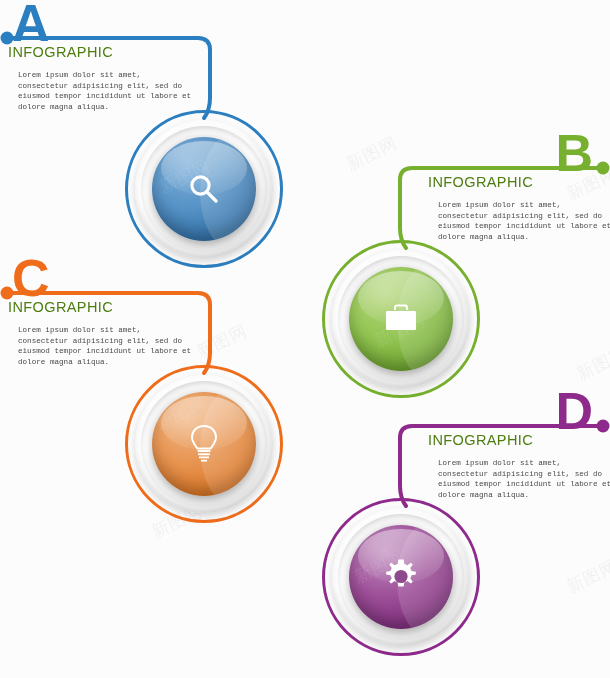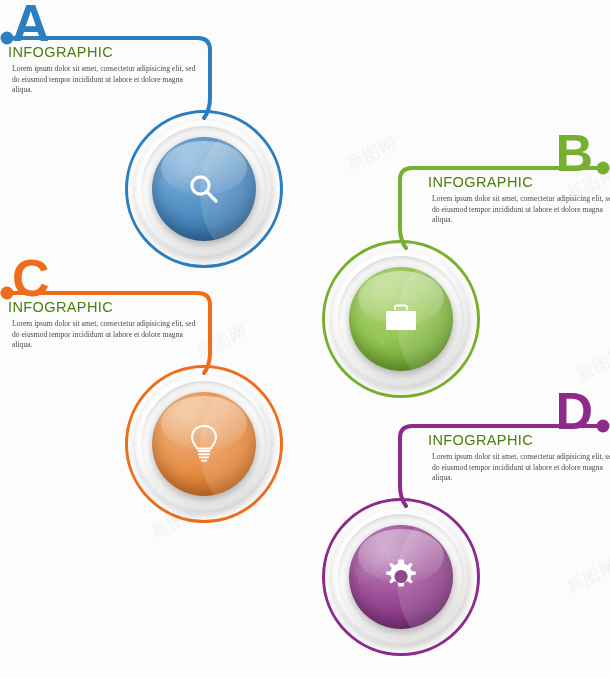--- a/index.html
+++ b/index.html
@@ -54,22 +54,22 @@
     color: #4d7c0f;
     letter-spacing: 0.4px;
     margin: 0 0 3px 0;
     font-weight: normal;
     font-family: "Liberation Sans", sans-serif;
   }
   .txt .body {
     font-size: 7.6px;
     line-height: 10.6px;
     color: #4a4a4a;
-    margin: 4px;
-    font-family: Liberation Serif, serif;
+    margin: 10px;
+    font-family: Liberation Mono, monospace;
   }
   .txt.right { text-align: left; }
 
   
   .circ { position: absolute; width: 158px; height: 158px; }
   .ring {
     position: absolute;
     inset: 0;
     border-radius: 50%;
     border: 3px solid #000;

